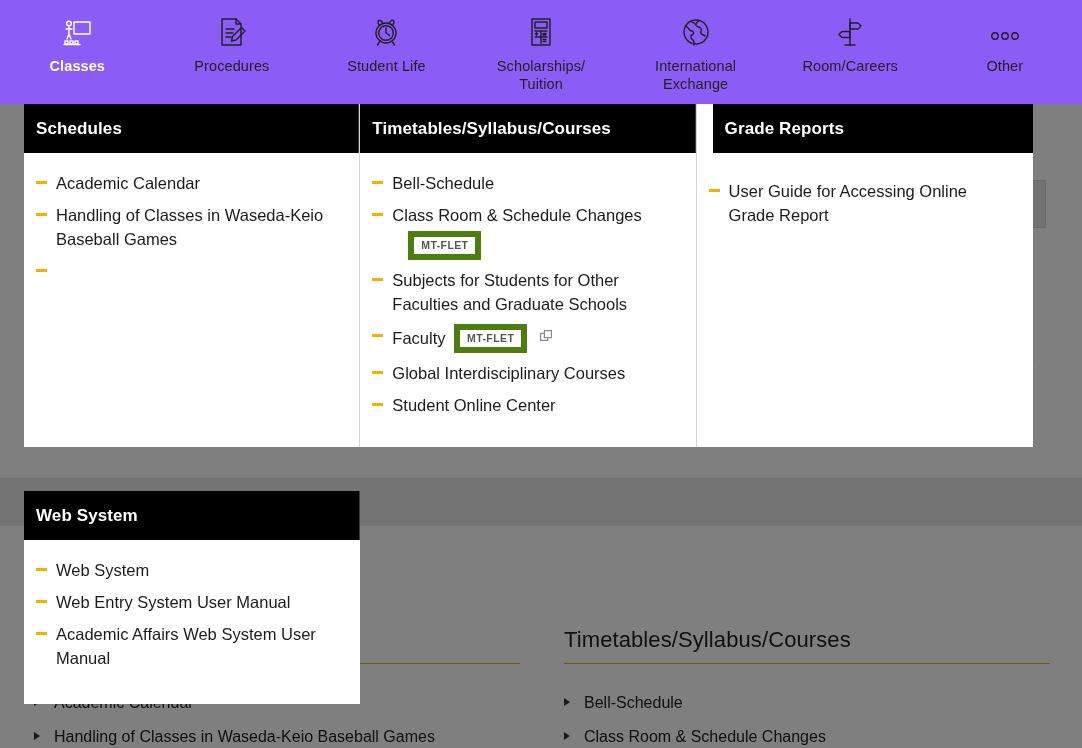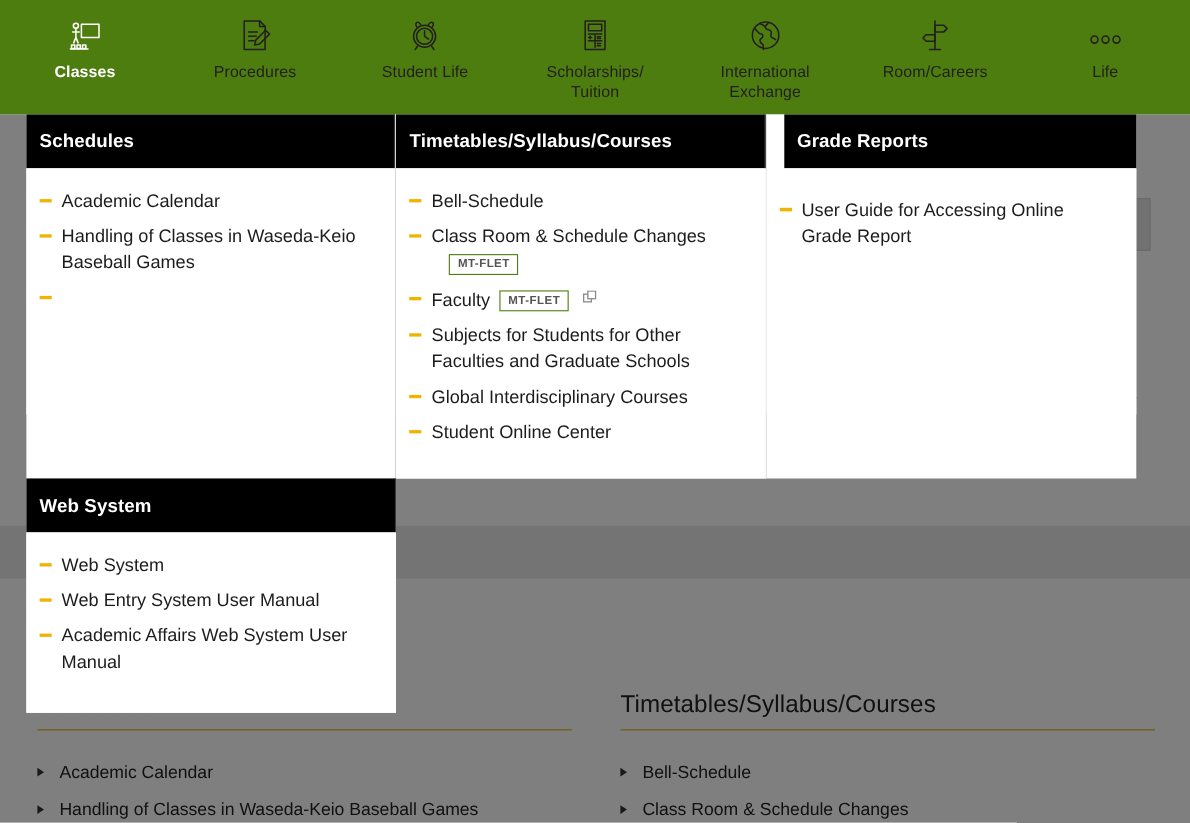--- a/index.html
+++ b/index.html
@@ -63,21 +63,21 @@
     position: absolute; left: 0; top: 104px;
     width: 1082px; height: 644px;
     background: rgba(0,0,0,0.5);
     z-index: 5;
   }
 
   
   .globalnav {
     position: absolute; left: 0; top: 0;
     width: 1082px; height: 104px;
-    background: #4d7c0f;
+    background: #8b5cf6;
     z-index: 20;
     display: flex;
   }
   .nav-item {
     flex: 1 1 0;
     display: flex; flex-direction: column;
     align-items: center; justify-content: flex-start;
     padding-top: 10px;
     color: #231f20;
     cursor: pointer;
@@ -135,35 +135,35 @@
     margin-bottom: 8px;
   }
   .mm-body li .dash {
     position: absolute; left: 0; top: 10px;
     width: 11px; height: 2.6px;
     background: #f0b400;
   }
   .mm-body li a { color: #1c1c1c; text-decoration: none; cursor: pointer; }
   .badge {
     display: inline-block;
-    border: 1px solid #4d7c0f;
+    border: 6px solid #4d7c0f;
     color: #555;
     font-size: 10.5px;
     font-weight: 700;
     letter-spacing: .4px;
     padding: 2px 7px 3px;
     vertical-align: 2px;
     margin-left: 4px;
     line-height: 12px;
   }
   .badge.below { margin-left: 16px; margin-top: 4px; }
   .newwin { display: inline-block; margin-left: 8px; vertical-align: 1px; }
 
   
-  .mm-row2 { display: flex; }
+  .mm-row2 { display: flex; margin-top: 44px; }
   .mm-col2 {
     width: 336.3px;
     background: #ffffff;
   }
   .mm-col2 .mm-body { min-height: 135px; padding-bottom: 26px; }
 </style>
 </head>
 <body>
 
 <div id="page">
@@ -278,21 +278,21 @@
     </div>
 
     <div class="nav-item">
       <span class="nav-icon">
         <svg class="ln" width="42" height="34" viewBox="0 0 42 34">
           <circle cx="11" cy="21" r="3.2"></circle>
           <circle cx="21" cy="21" r="3.2"></circle>
           <circle cx="31" cy="21" r="3.2"></circle>
         </svg>
       </span>
-      <span class="nav-label">Life</span>
+      <span class="nav-label">Other</span>
     </div>
   </nav>
 
   <div class="megamenu">
 
     <div class="mm-row">
 
       <div class="mm-col">
         <div class="mm-head">Schedules</div>
         <div class="mm-body">
@@ -308,32 +308,32 @@
         <div class="mm-head">Timetables/Syllabus/Courses</div>
         <div class="mm-body">
           <ul>
             <li><span class="dash"></span><a>Bell-Schedule</a></li>
             <li>
               <span class="dash"></span>
               <a>Class Room &amp; Schedule Changes</a>
               <br>
               <span class="badge below">MT-FLET</span>
             </li>
+            <li><span class="dash"></span><a>Subjects for Students for Other Faculties and Graduate Schools</a></li>
             <li>
               <span class="dash"></span>
               <a>Faculty</a>
               <span class="badge">MT-FLET</span>
               <span class="newwin">
                 <svg width="13" height="13" viewBox="0 0 13 13">
                   <rect x="0.6" y="3.4" width="7" height="7" fill="none" stroke="#8a8a8a" stroke-width="1.2"></rect>
                   <rect x="4.4" y="0.6" width="7" height="7" fill="#ffffff" stroke="#8a8a8a" stroke-width="1.2"></rect>
                 </svg>
               </span>
             </li>
-            <li><span class="dash"></span><a>Subjects for Students for Other Faculties and Graduate Schools</a></li>
             <li><span class="dash"></span><a>Global Interdisciplinary Courses</a></li>
             <li><span class="dash"></span><a>Student Online Center</a></li>
           </ul>
         </div>
       </div>
 
       <div class="mm-col">
         <div class="mm-head">Grade Reports</div>
         <div class="mm-body">
           <ul>

